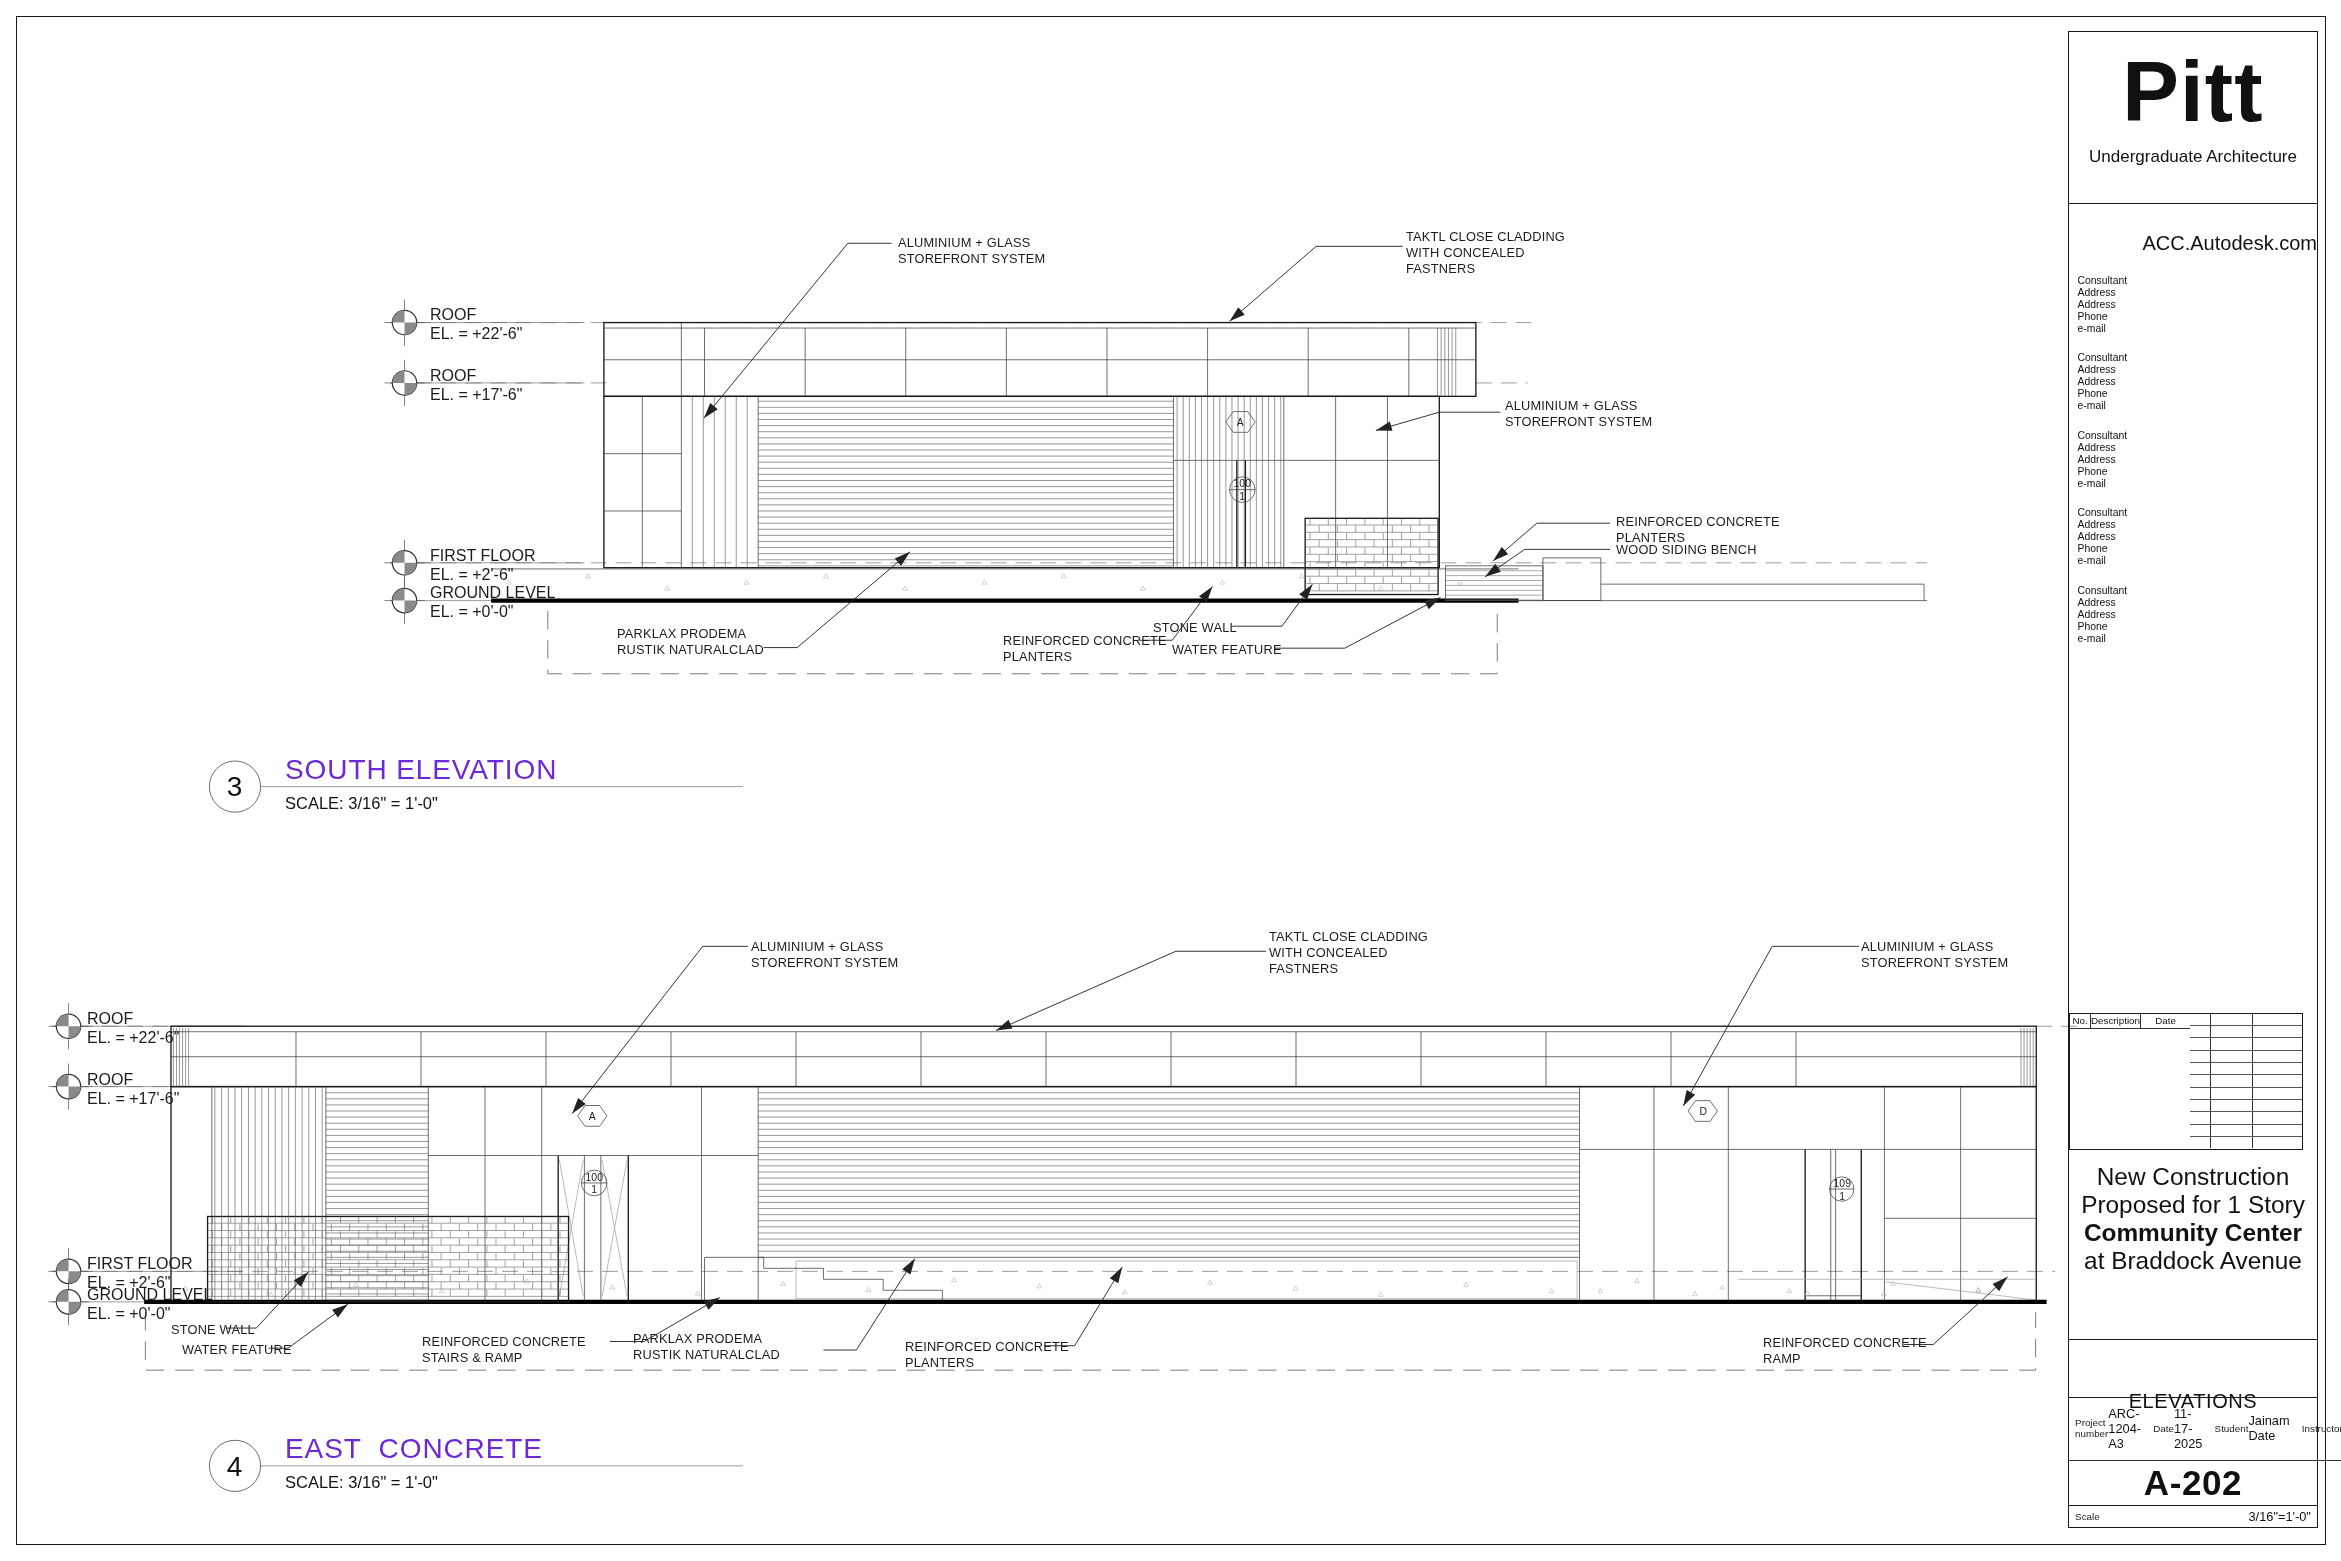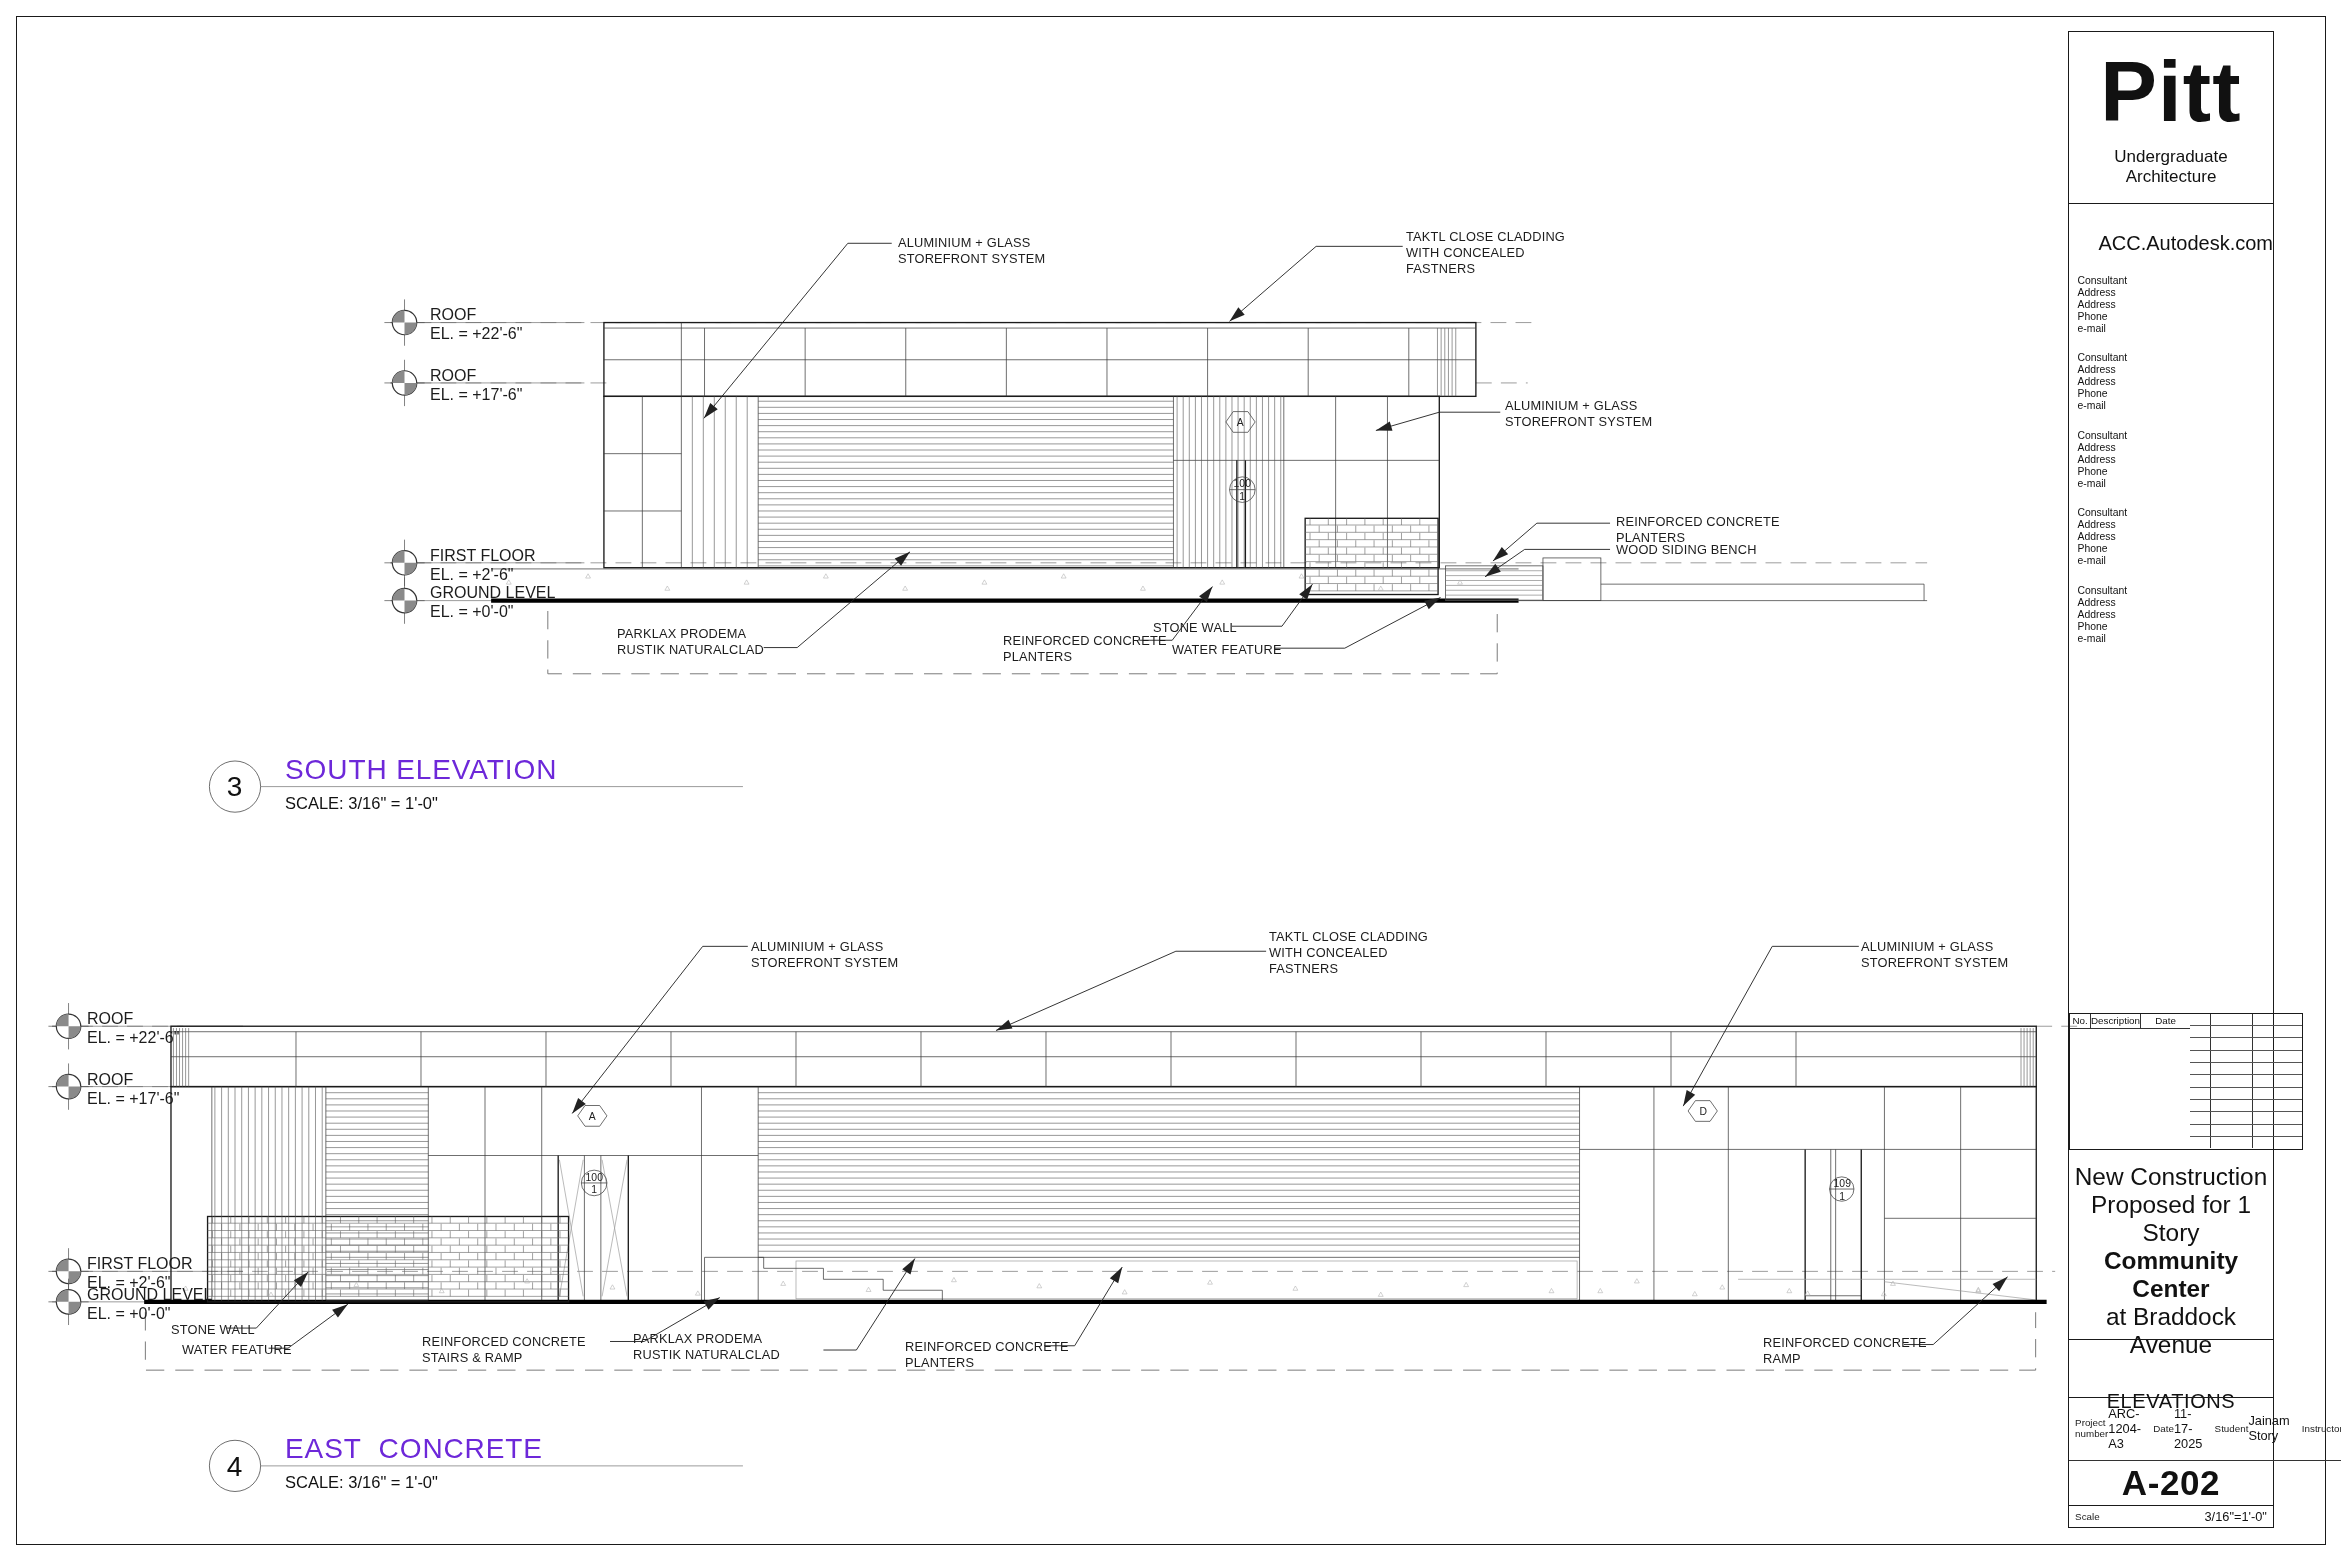--- a/index.html
+++ b/index.html
@@ -16,21 +16,21 @@
   .thick{stroke:#000;stroke-width:7;fill:none;}
   .ann{position:absolute;font-size:12.8px;line-height:16px;color:#1c1c1c;white-space:pre-line;letter-spacing:0.2px;}
   .lvl{position:absolute;font-size:16px;line-height:14.6px;color:#1c1c1c;}
   .lvl .nm{height:18.3px;display:flex;align-items:flex-end;}
   .lvl .el{padding-top:4.3px;}
   .dwg-num{position:absolute;width:51px;height:37px;display:flex;align-items:center;justify-content:center;font-size:28px;color:#111;}
   .dwg-title{position:absolute;font-size:28px;letter-spacing:0.9px;color:#6d28d9;white-space:pre;}
   .dwg-scale{position:absolute;font-size:16.5px;color:#111;white-space:pre;}
   .tag-txt{position:absolute;display:flex;align-items:center;justify-content:center;font-size:10.4px;color:#222;}
   
-  .titleblock{position:absolute;left:2068px;top:30.5px;width:206px;height:1497px;
+  .titleblock{position:absolute;left:2068px;top:30.5px;width:250px;height:1497px;
               border:1.8px solid #1a1a1a;box-sizing:border-box;}
   .tb-abs{position:absolute;left:0;right:0;}
   .hline{position:absolute;left:0;right:0;border-top:1.2px solid #1a1a1a;}
   .logo-name{text-align:center;font-size:85px;font-weight:600;line-height:85px;margin-top:17px;letter-spacing:1.2px;}
   .logo-sub{text-align:center;font-size:17px;margin-top:13.4px;}
   .site{top:200px;text-align:right;font-size:20px;}
   .consult{position:absolute;left:8.5px;font-size:10.4px;line-height:12px;}
   .rev{position:absolute;left:0;top:981px;width:234px;height:137px;border:1.2px solid #1a1a1a;
        box-sizing:border-box;display:flex;flex-direction:row;}
   .rev-h{display:flex;height:14px;border-bottom:0.9px solid #333;font-size:9.8px;}
@@ -1012,21 +1012,21 @@
         <div class="f-row">
           <span class="f-label">Project number</span>
           <span class="f-value">ARC-1204-A3</span>
         </div>
         <div class="f-row">
           <span class="f-label">Date</span>
           <span class="f-value">11-17-2025</span>
         </div>
         <div class="f-row">
           <span class="f-label">Student</span>
-          <span class="f-value">Jainam Story</span>
+          <span class="f-value">Jainam Date</span>
         </div>
         <div class="f-row">
           <span class="f-label">Instructor</span>
           <span class="f-value">Petrak, Jozef Micheal</span>
         </div>
       </div>
     <div class="tb-abs sheetnum">A-202</div>
     <div class="hline" style="top:1473px"></div>
     <div class="tb-abs scalerow">
       <span class="f-label">Scale</span>

